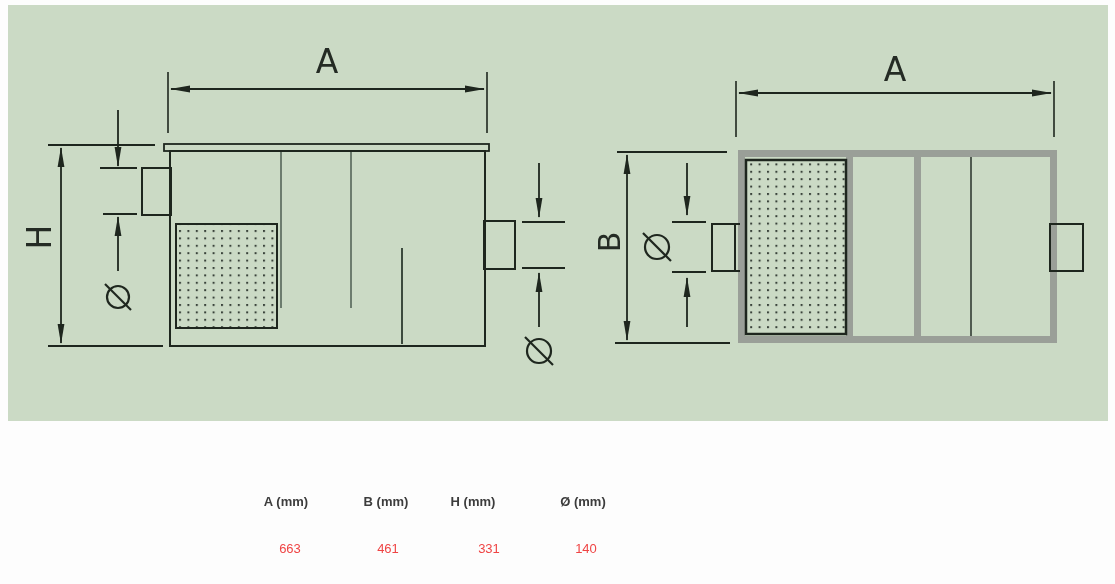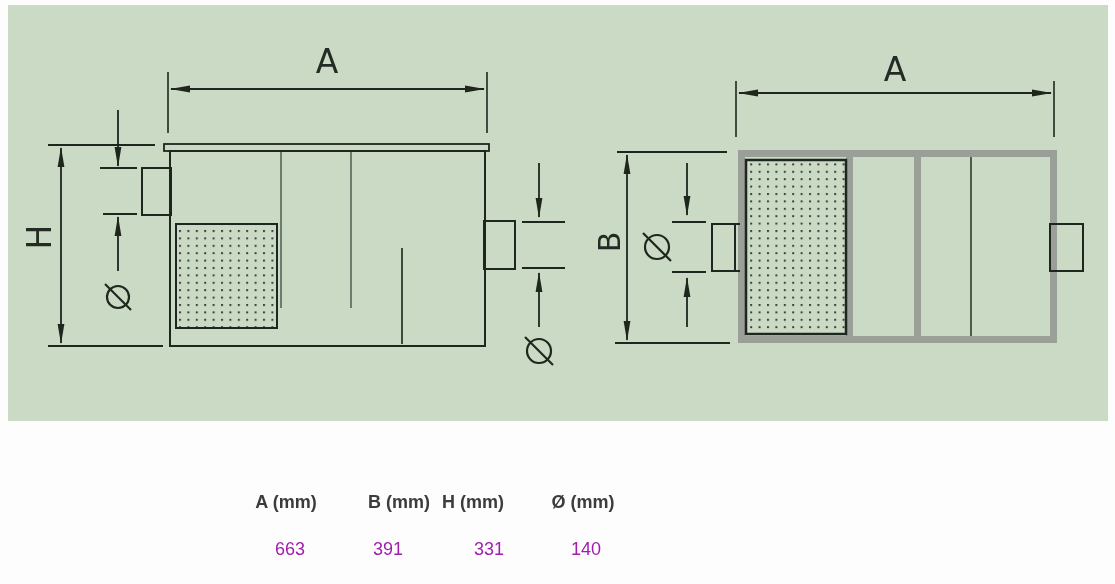--- a/index.html
+++ b/index.html
@@ -22,26 +22,26 @@
     font-size: 33px;
     fill: #242b24;
     font-weight: 400;
   }
   .dim-label-b { font-size: 30px; }
   .table-cell {
     position: absolute;
     width: 110px;
     text-align: center;
     color: #3c3c3c;
-    font-size: 18px;
+    font-size: 13px;
     line-height: 22px;
     white-space: nowrap;
   }
   .table-header { font-weight: 700; top: 491px; }
-  .table-value  { font-weight: 400; top: 538px; color: #a21caf; }
+  .table-value  { font-weight: 400; top: 538px; color: #ef4444; }
 </style>
 </head>
 <body>
 
 <div class="green-panel">
   <svg class="drawing-svg" width="1100" height="416" viewBox="0 0 1100 416">
     <defs>
       <marker id="arr" viewBox="0 0 20 8" refX="19" refY="4" markerWidth="20" markerHeight="8" markerUnits="userSpaceOnUse" orient="auto-start-reverse">
         <path d="M0,0.6 L20,4 L0,7.4 Z" fill="#1e261e"></path>
       </marker>
@@ -143,21 +143,21 @@
           <circle cx="649" cy="242" r="12"></circle>
           <line x1="635" y1="228" x2="663" y2="256"></line>
         </g>
       </g>
     </g>
   </svg>
 </div>
 
 <div>
   <div class="table-cell table-header" style="left:231px">A (mm)</div>
-  <div class="table-cell table-header" style="left:344px">B (mm)</div>
+  <div class="table-cell table-header" style="left:331px">B (mm)</div>
   <div class="table-cell table-header" style="left:418px">H (mm)</div>
   <div class="table-cell table-header" style="left:528px">Ø (mm)</div>
 
   <div class="table-cell table-value" style="left:235px">663</div>
-  <div class="table-cell table-value" style="left:333px">391</div>
+  <div class="table-cell table-value" style="left:333px">461</div>
   <div class="table-cell table-value" style="left:434px">331</div>
   <div class="table-cell table-value" style="left:531px">140</div>
 </div>
 
 </body></html>

